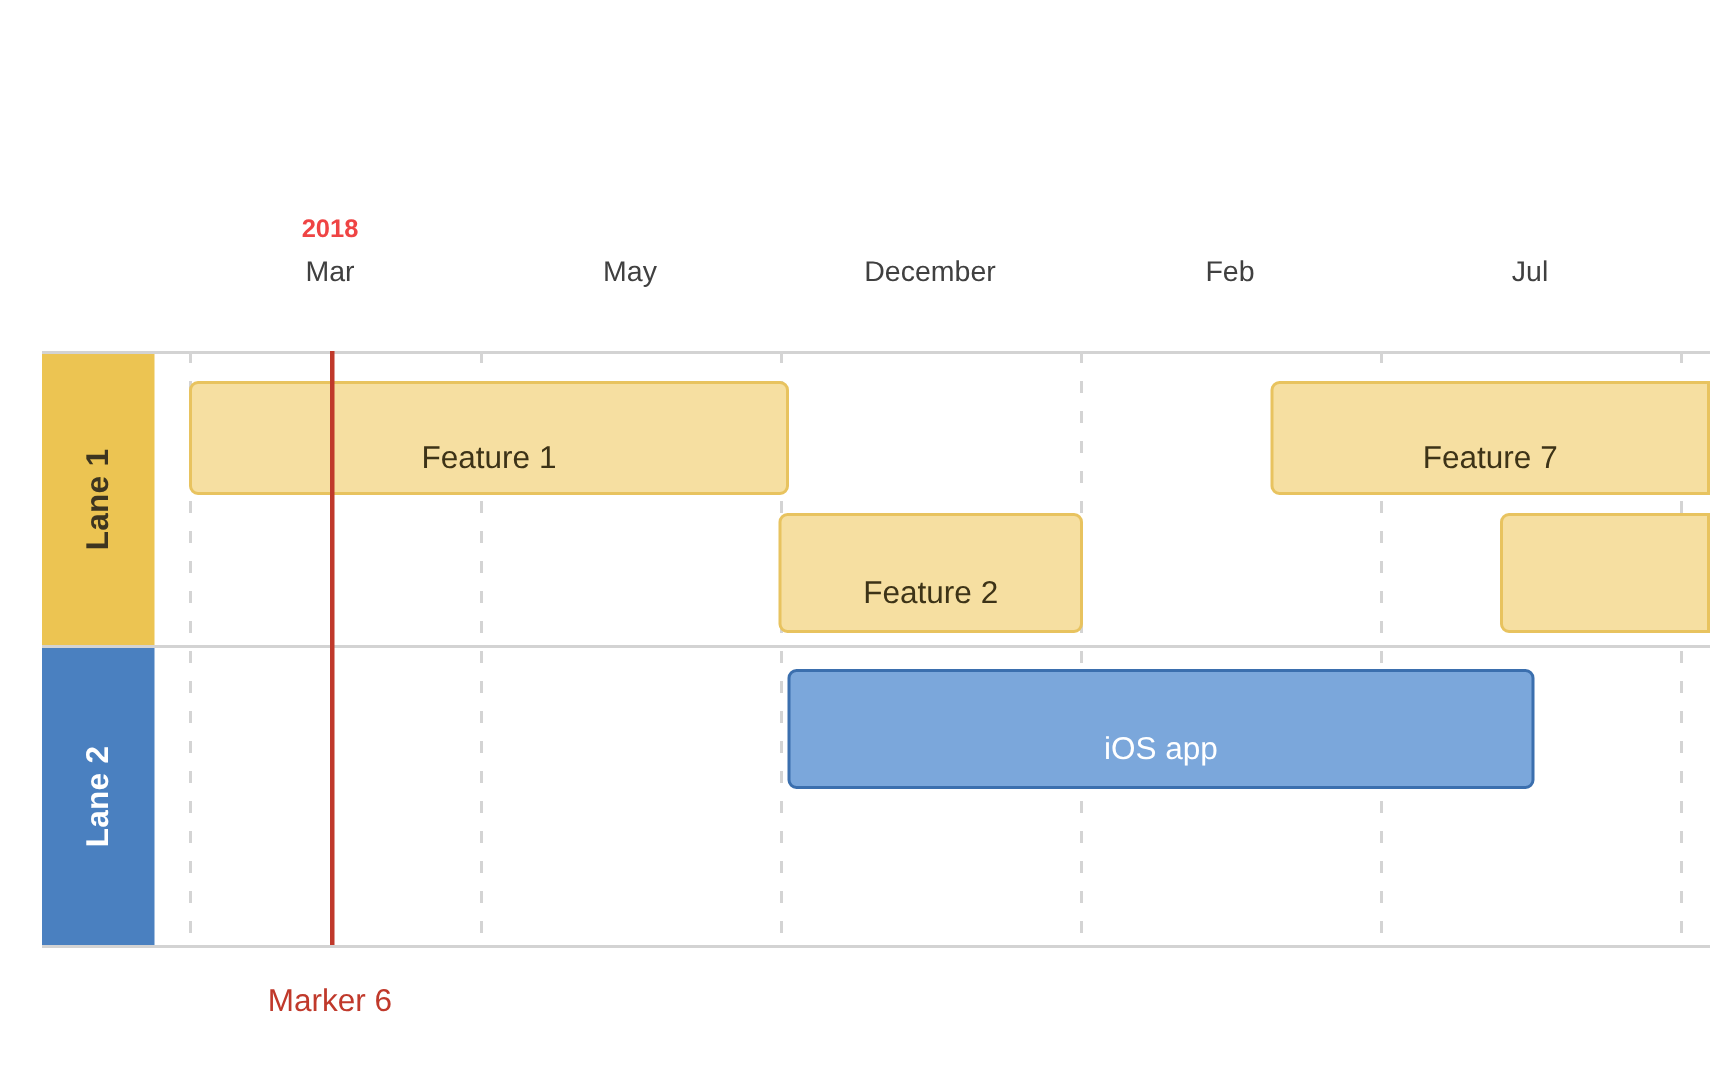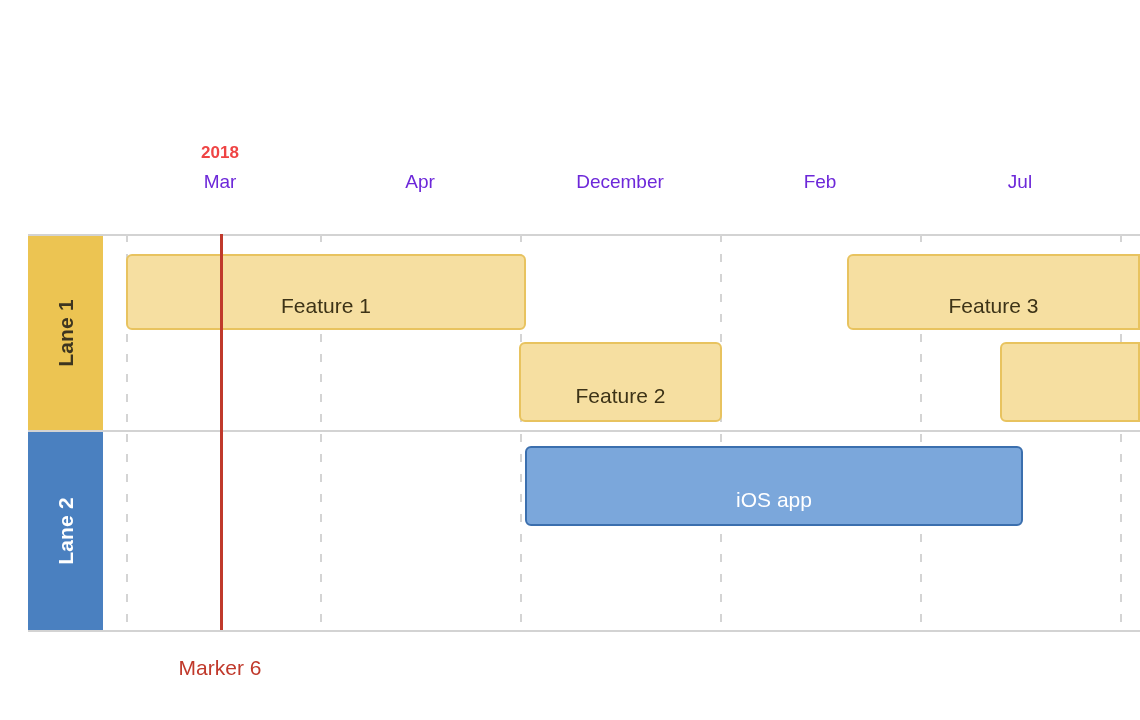--- a/index.html
+++ b/index.html
@@ -52,21 +52,21 @@
     transform: translateX(-50%);
     white-space: nowrap;
     text-align: center;
   }
   .axis-month {
     position: absolute;
     top: 28px;
     font-size: 19px;
     line-height: 24px;
     font-weight: 400;
-    color: #6d28d9;
+    color: #404040;
     transform: translateX(-50%);
     white-space: nowrap;
   }
 
   
   #chart {
     position: absolute;
     left: 0;
     top: 234px;
     width: 1140px;
@@ -184,21 +184,21 @@
 </style>
 </head>
 <body>
 
 <div id="root">
 
 
   <div id="axis">
     <div class="axis-year" style="left: 220px;">2018</div>
   <div class="axis-month" style="left: 220px;">Mar</div>
-      <div class="axis-month" style="left: 420px;">Apr</div>
+      <div class="axis-month" style="left: 420px;">May</div>
       <div class="axis-month" style="left: 620px;">December</div>
       <div class="axis-month" style="left: 820px;">Feb</div>
       <div class="axis-month" style="left: 1020px;">Jul</div>
     </div>
 
   <div id="chart">
 
     <div class="hrule" id="rule-top"></div>
     <div class="hrule" id="rule-mid"></div>
     <div class="hrule" id="rule-bottom"></div>
@@ -217,21 +217,21 @@
         <div class="gridline" style="left: 617px;"></div>
         <div class="gridline" style="left: 817px;"></div>
         <div class="gridline" style="left: 1017px;"></div>
         <div class="bar yellow" style="left: 23px; width: 400px; top: 20px; height: 76px;">
           <span class="bar-label">Feature 1</span>
         </div>
         <div class="bar yellow" style="left: 416px; width: 203px; top: 108px; height: 80px;">
           <span class="bar-label">Feature 2</span>
         </div>
         <div class="bar yellow" style="left: 744px; width: 293px; top: 20px; height: 76px; border-top-right-radius: 0px; border-bottom-right-radius: 0px;">
-          <span class="bar-label">Feature 3</span>
+          <span class="bar-label">Feature 7</span>
         </div>
         <div class="bar yellow" style="left: 897px; width: 140px; top: 108px; height: 80px; border-top-right-radius: 0px; border-bottom-right-radius: 0px;">
           <span class="bar-label"></span>
         </div>
         <div class="bar blue" style="left: 422px; width: 498px; top: 212px; height: 80px;">
           <span class="bar-label">iOS app</span>
         </div>
         <div id="marker-line" style="position: absolute; left: 117px;"></div>
       </div>
 

